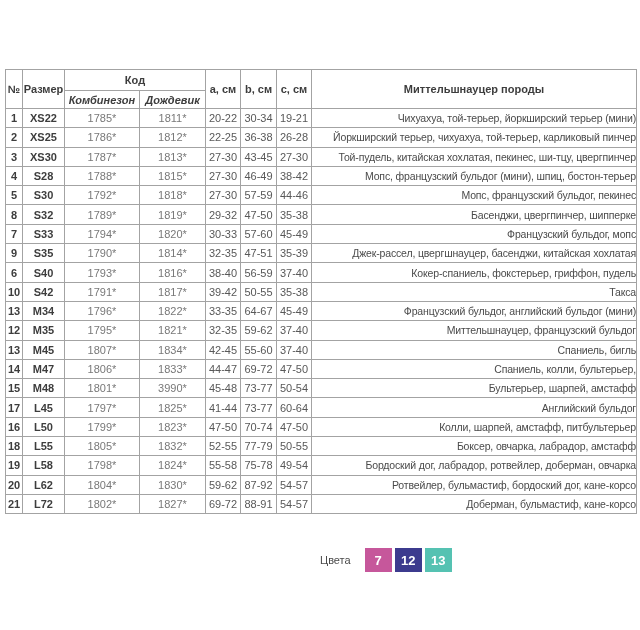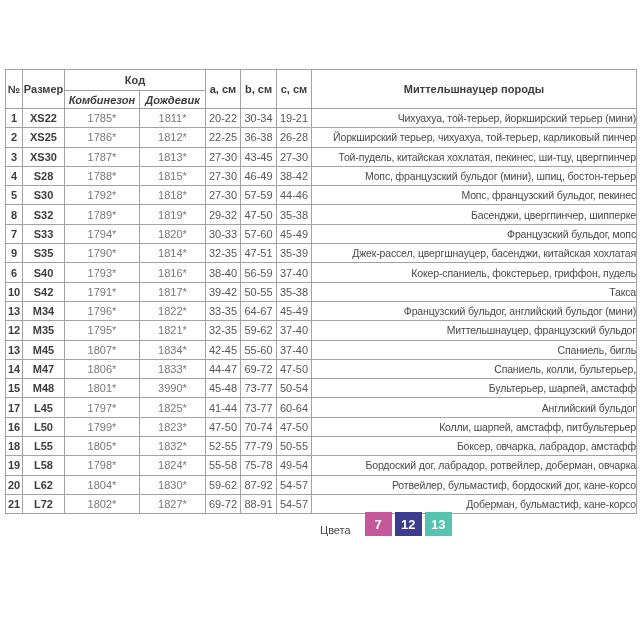--- a/index.html
+++ b/index.html
@@ -41,22 +41,22 @@
     color: #4a4a4a; font-size: 10.5px; letter-spacing: -0.15px;
   }
 
   .footnote {
     position: absolute; left: 6px; top: 530px;
     width: 300px;
     font-size: 11px; line-height: 17px;
     color: #4a4a4a;
   }
   .colors-row {
-    position: absolute; left: 320px; top: 512px;
-    display: flex; align-items: flex-end;
+    position: absolute; left: 320px; top: 548px;
+    display: flex; align-items: center;
   }
   .colors-label { font-size: 11px; color: #4a4a4a; margin-right: 14px; }
   .swatches { display: flex; gap: 3px; }
   .swatch {
     width: 27px; height: 24px;
     display: flex; align-items: center; justify-content: center;
     color: #ffffff; font-size: 13px; font-weight: bold;
   }
 </style>
 </head>

